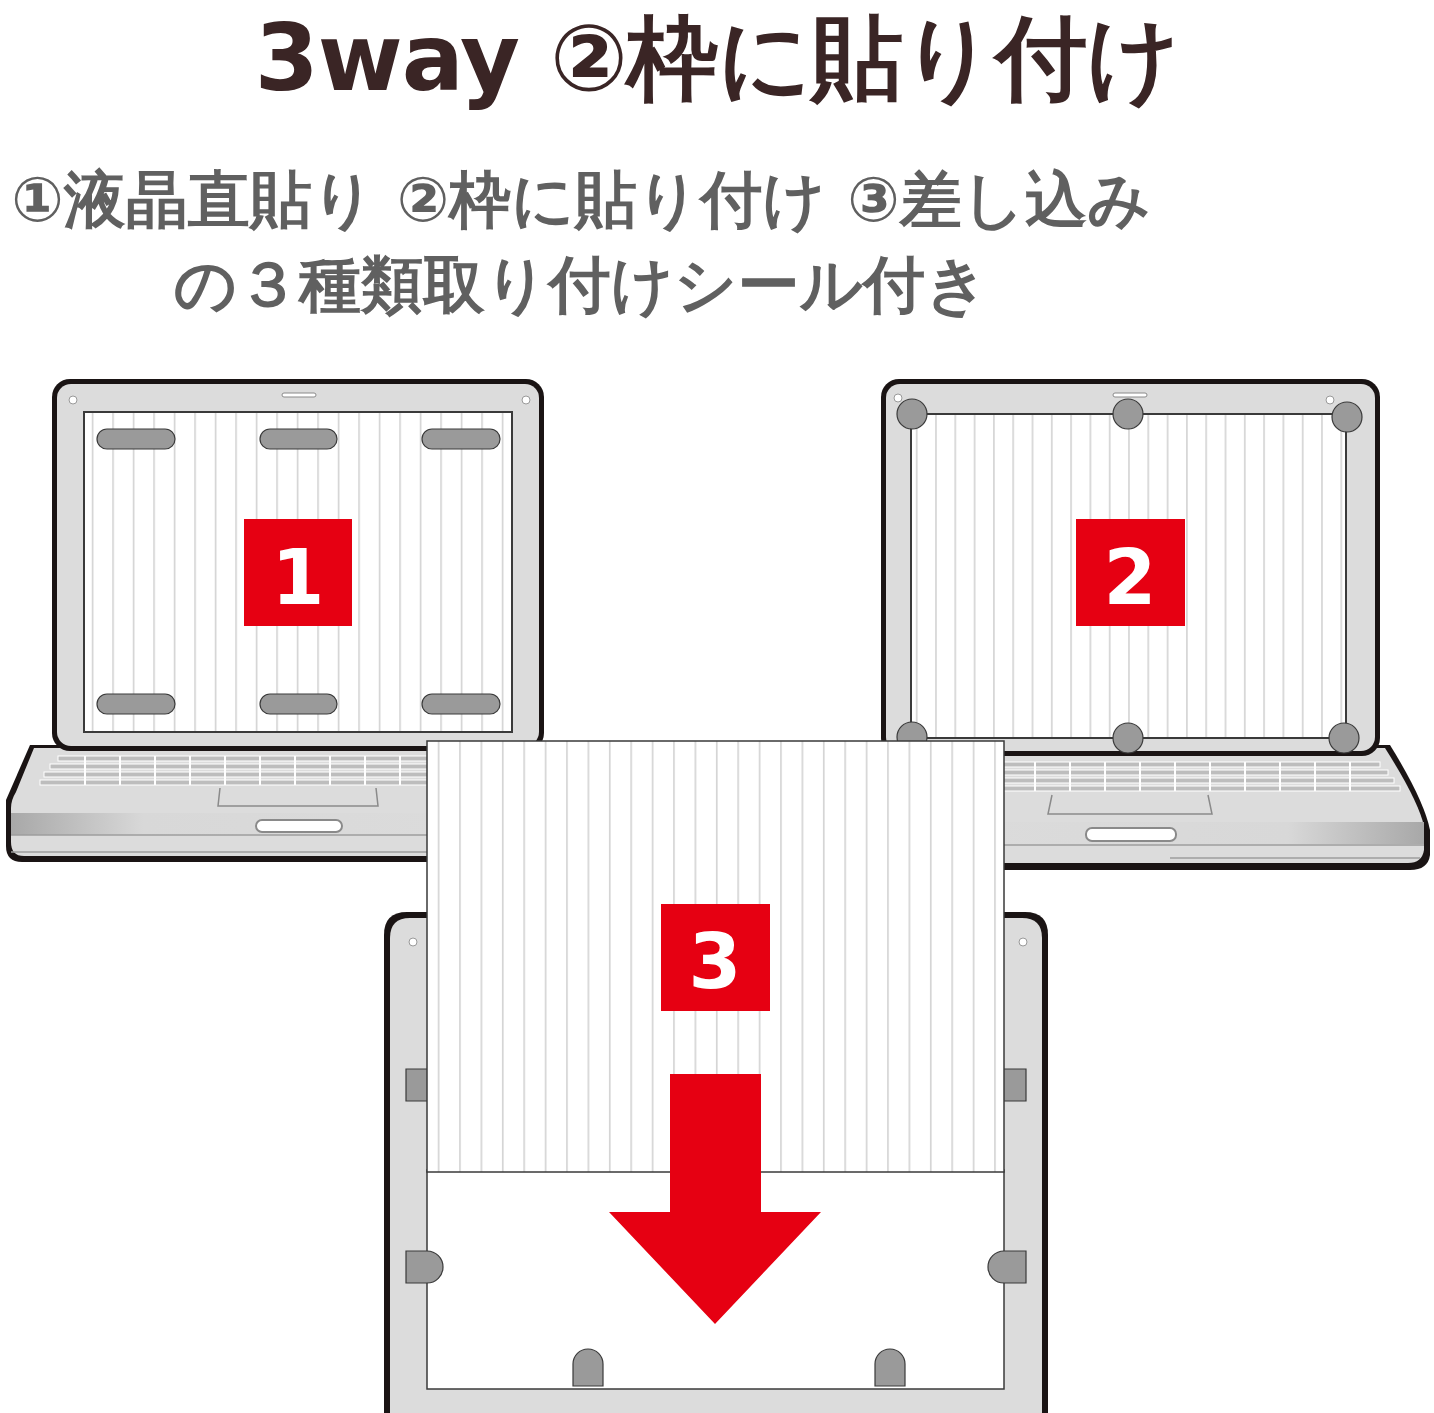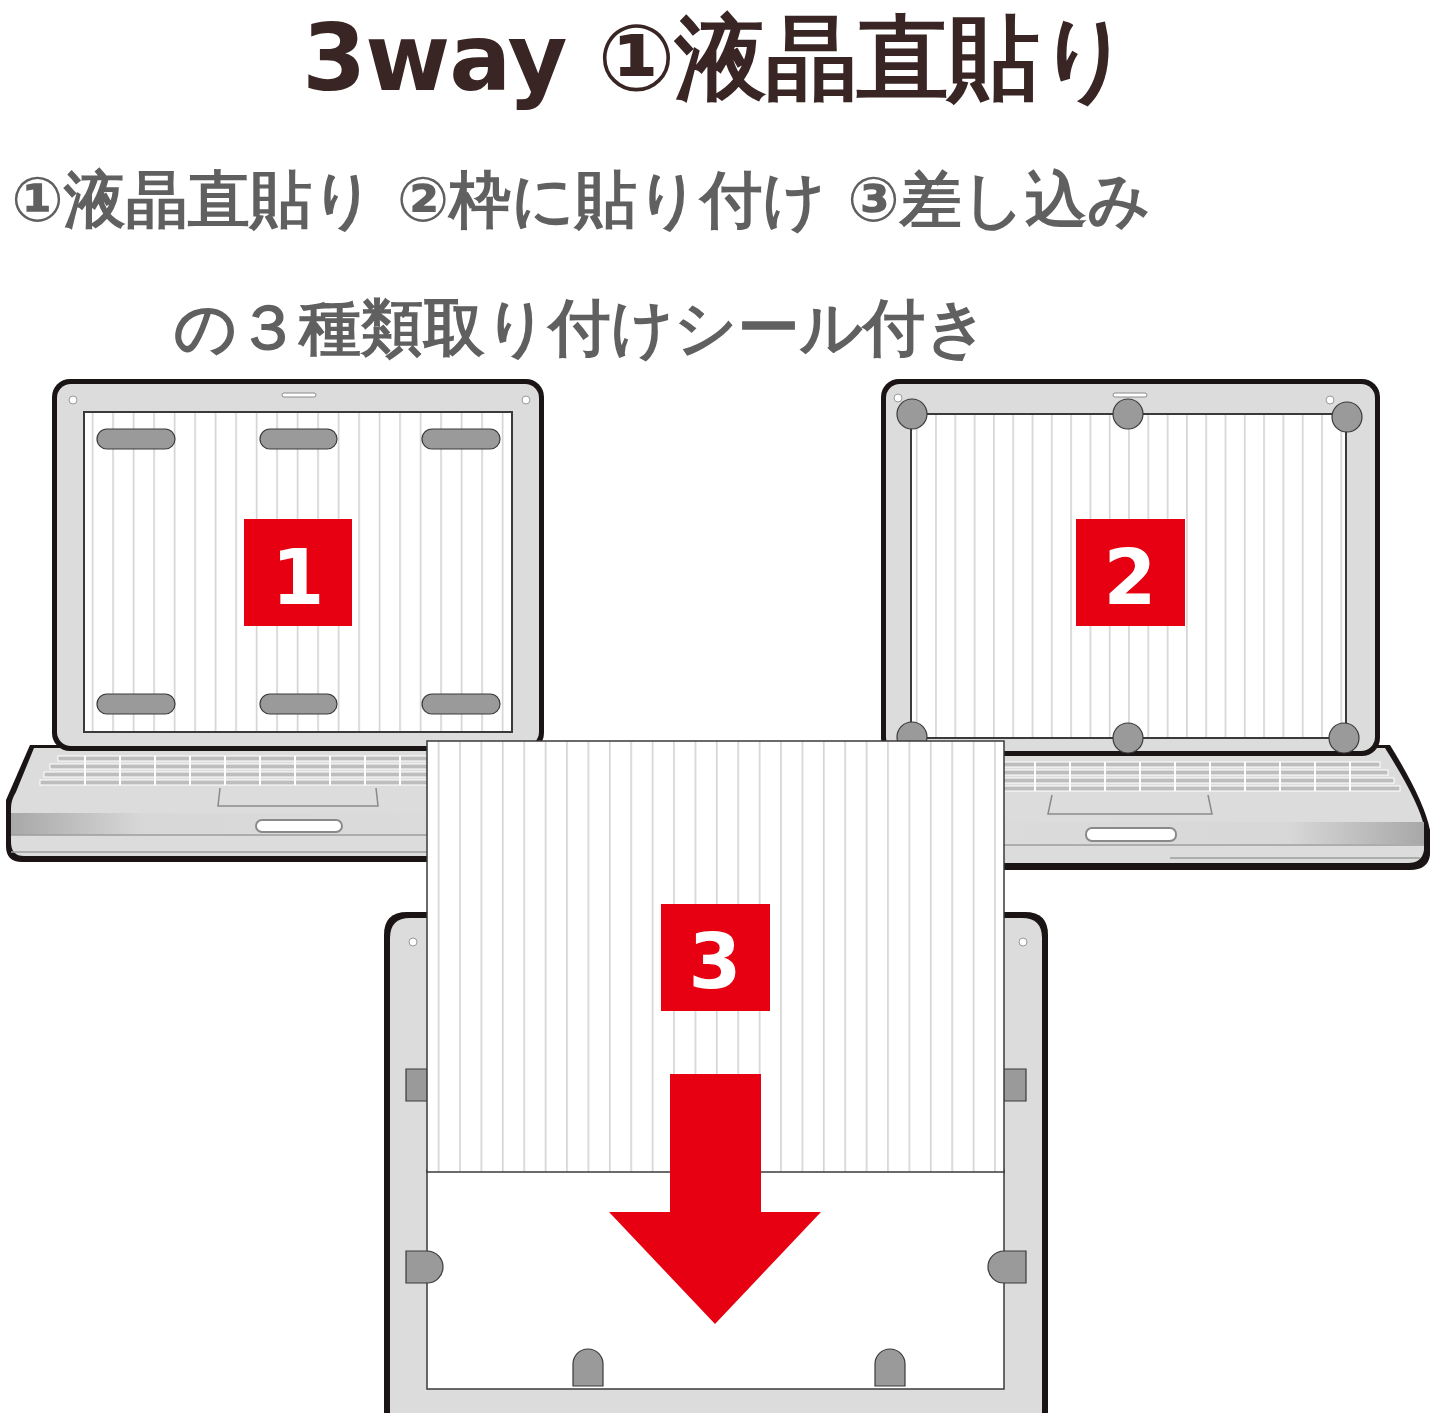--- a/index.html
+++ b/index.html
@@ -1,27 +1,27 @@
 <!DOCTYPE html>
 <html><head>
 <meta charset="utf-8">
 <style>
   html, body { margin: 0; padding: 0; background: #ffffff; }
   body { width: 1434px; height: 1413px; position: relative; overflow: hidden; font-family: "DejaVu Sans", sans-serif; }
   .title { position: absolute; left: 0; top: 4px; width: 1434px; text-align: center; font-family: "DejaVu Sans", sans-serif; font-weight: bold; font-size: 92px; line-height: 110px; color: #3a2525; letter-spacing: -1px; }
   .sub { position: absolute; left: 0; width: 1162px; text-align: center; font-family: "DejaVu Sans", sans-serif; font-weight: bold; font-size: 62px; line-height: 80px; color: #606060; }
   .sub1 { top: 160px; }
-  .sub2 { top: 245px; margin-top: 43px; }
+  .sub2 { top: 245px; }
   svg.scene { position: absolute; left: 0; top: 0; }
   .badge-num { font-family: "DejaVu Sans", sans-serif; font-weight: bold; fill: #ffffff; }
 </style>
 </head>
 <body>
 
-<div class="title">3way ①液晶直貼り</div>
+<div class="title">3way ②枠に貼り付け</div>
 <div class="sub sub1">①液晶直貼り ②枠に貼り付け ③差し込み</div>
 <div class="sub sub2">の３種類取り付けシール付き</div>
 
 <svg class="scene" width="1434" height="1413" viewBox="0 0 1434 1413" xmlns="http://www.w3.org/2000/svg">
   <defs>
     <pattern id="stripes" x="0" y="0" width="20.5" height="10" patternUnits="userSpaceOnUse">
       <rect width="20.5" height="10" fill="#ffffff"></rect>
       <rect x="10" y="0" width="1.2" height="10" fill="#c4c4c4"></rect>
     </pattern>
     <pattern id="stripes2" x="0" y="0" width="19.3" height="10" patternUnits="userSpaceOnUse">

